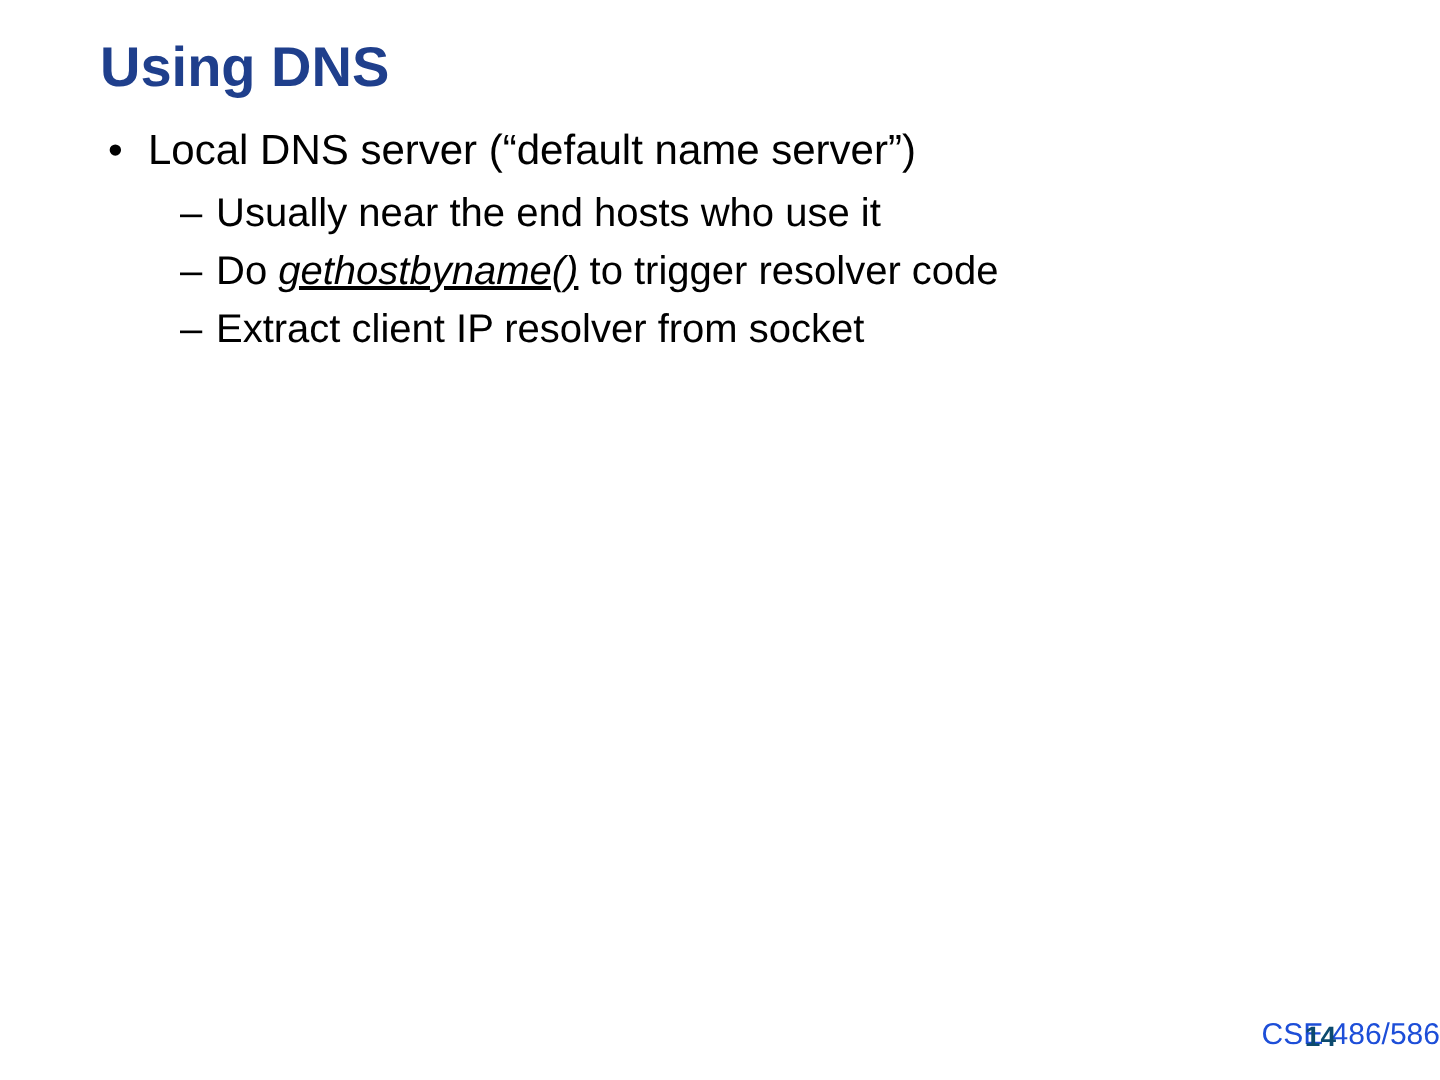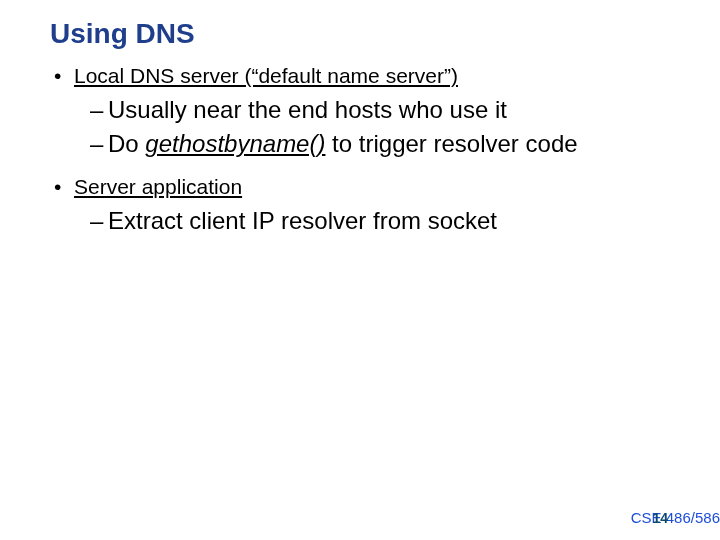--- a/index.html
+++ b/index.html
@@ -22,31 +22,30 @@
   .bullets {
     list-style: none;
   }
   .l1 {
     font-size: 21px;
     margin-left: 4px;
     margin-top: 14px;
     margin-bottom: 6px;
     position: relative;
     padding-left: 20px;
-    text-decoration: underline;
   }
   .l1::before {
     content: "•";
     position: absolute;
     left: 0;
     top: 0;
     font-size: 21px;
   }
   .l2 {
-    font-size: 24px;
+    font-size: 20px;
     margin-left: 40px;
     position: relative;
     padding-left: 18px;
     line-height: 1.35;
     margin-bottom: 2px;
   }
   .l2::before {
     content: "–";
     position: absolute;
     left: 0;
@@ -76,19 +75,18 @@
 <body>
 
 <div class="slide">
   <h1 class="title">Using DNS</h1>
   <ul class="bullets">
     <li class="l1">Local DNS server (“default name server”)</li>
     <li class="l2">Usually near the end hosts who use it</li>
 
     <li class="l2 html">Do <em>gethostbyname()</em> to trigger resolver code</li>
 
-    <li class="l1">Server application</li>
     <li class="l2">Extract client IP resolver from socket</li>
   </ul>
 </div>
 
 <div class="footer-center">CSE 486/586</div>
 <div class="footer-right">14</div>
 
 </body></html>

